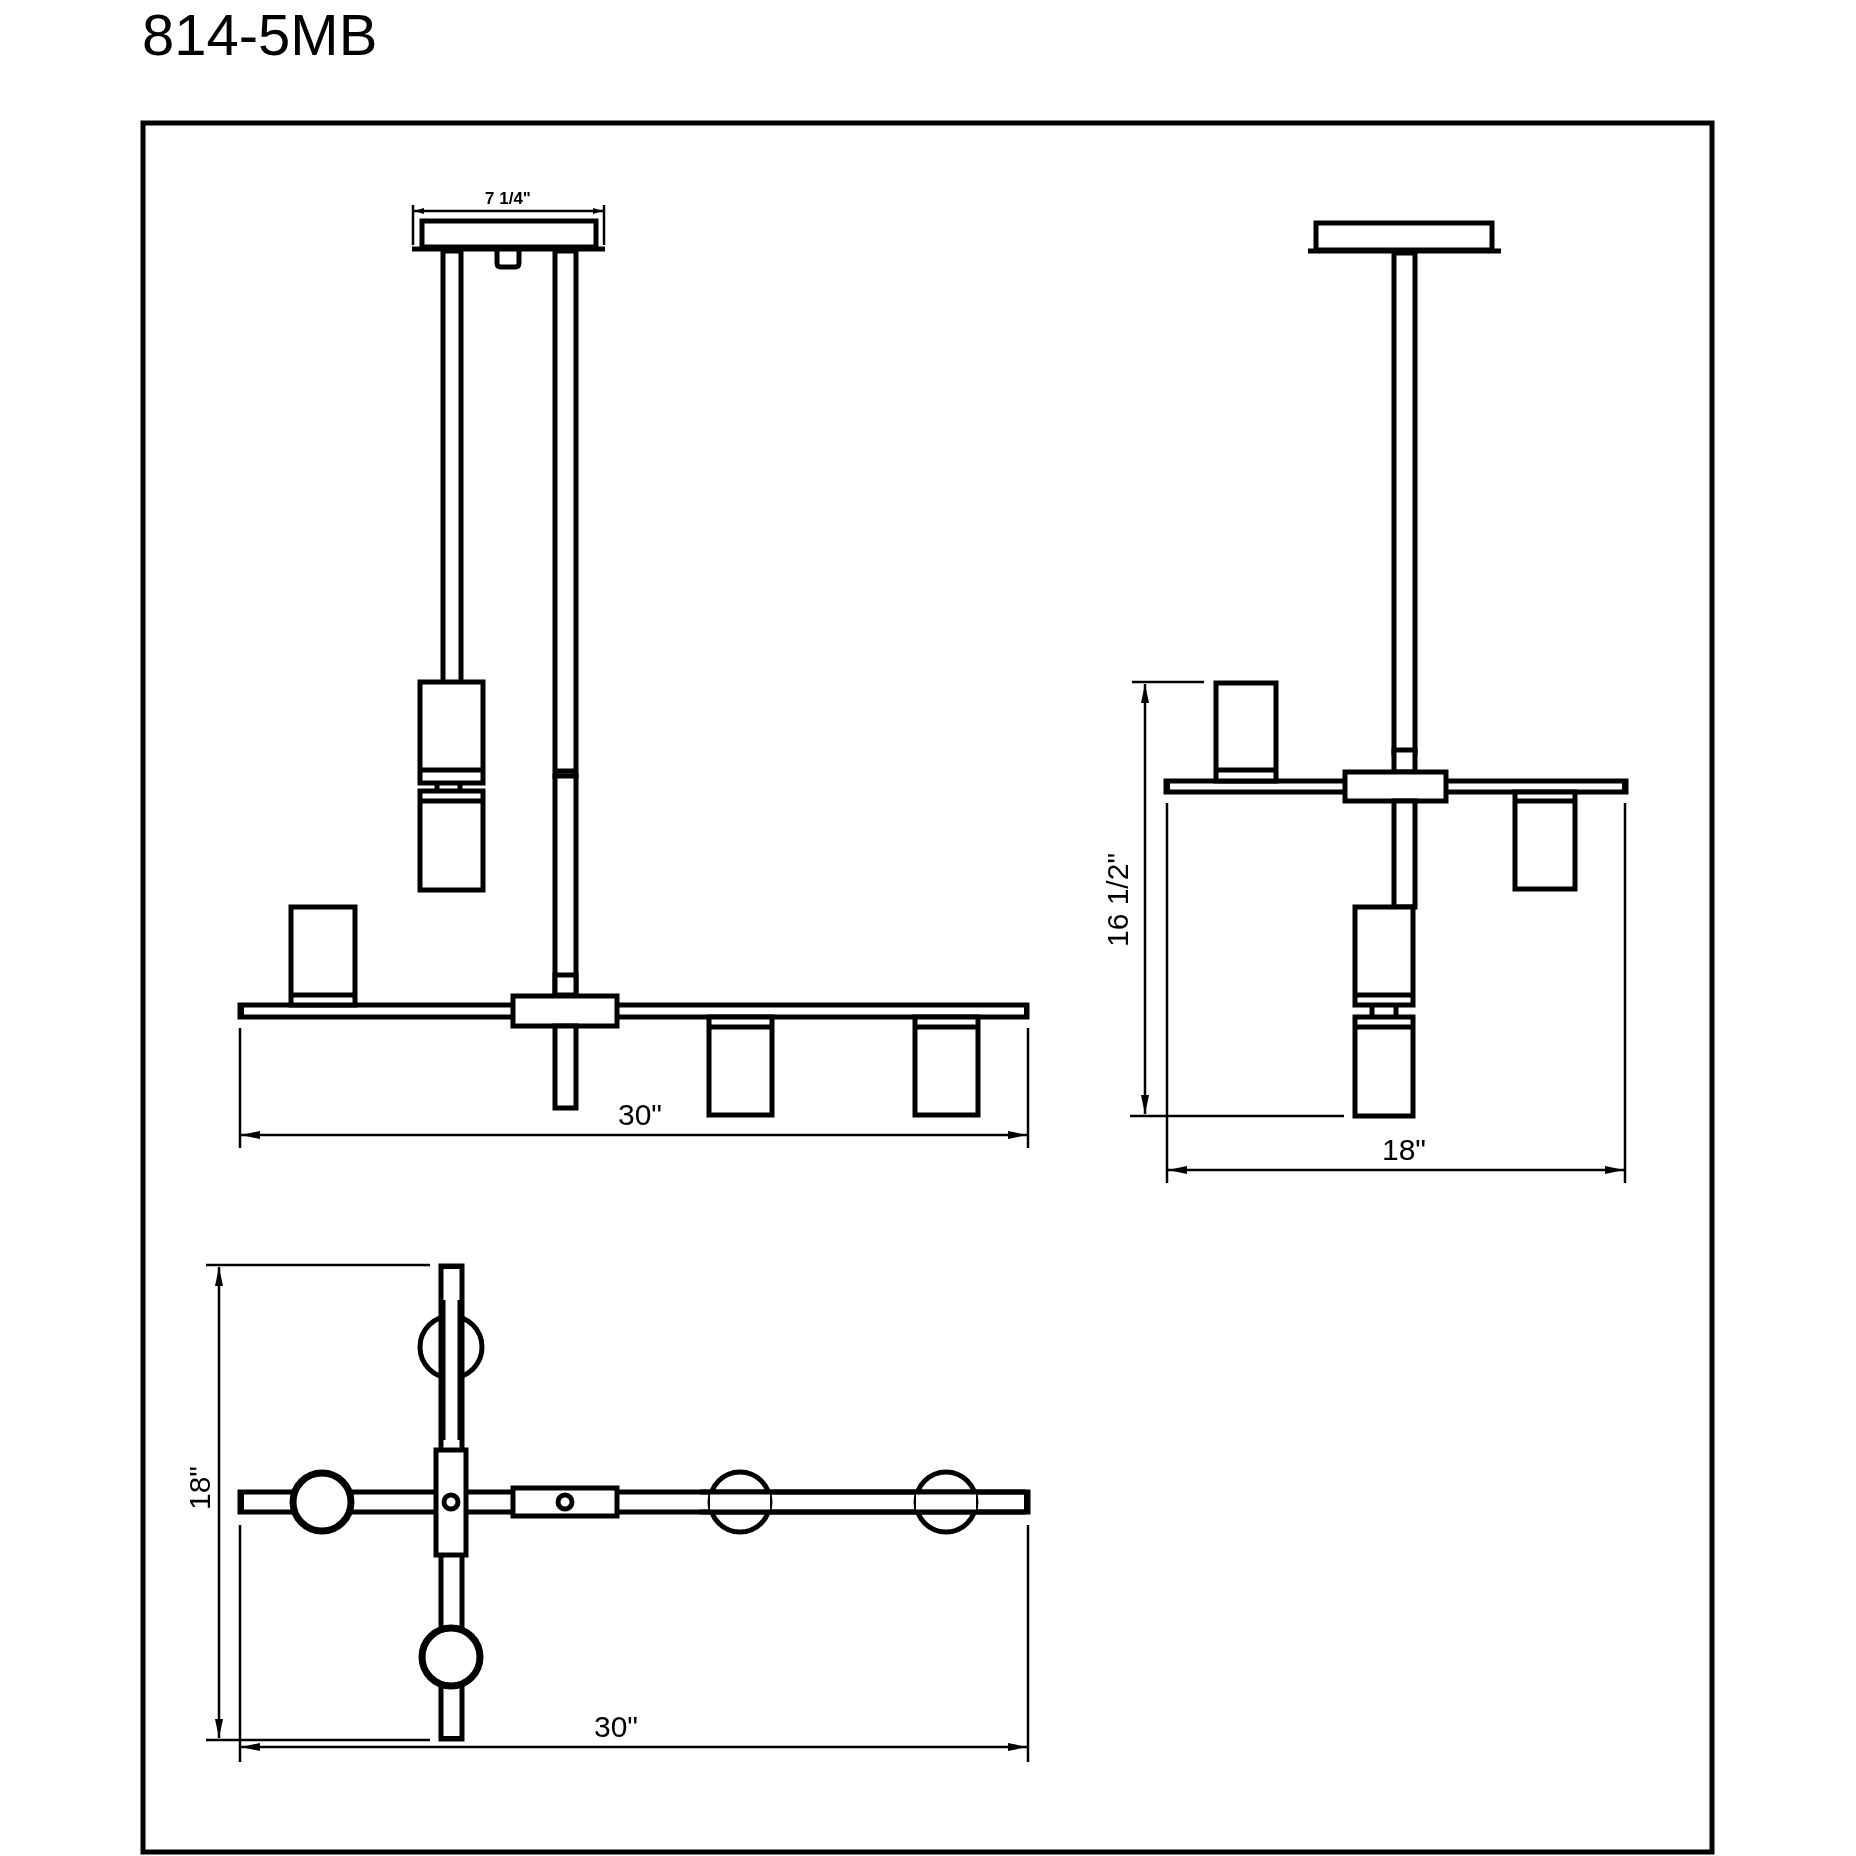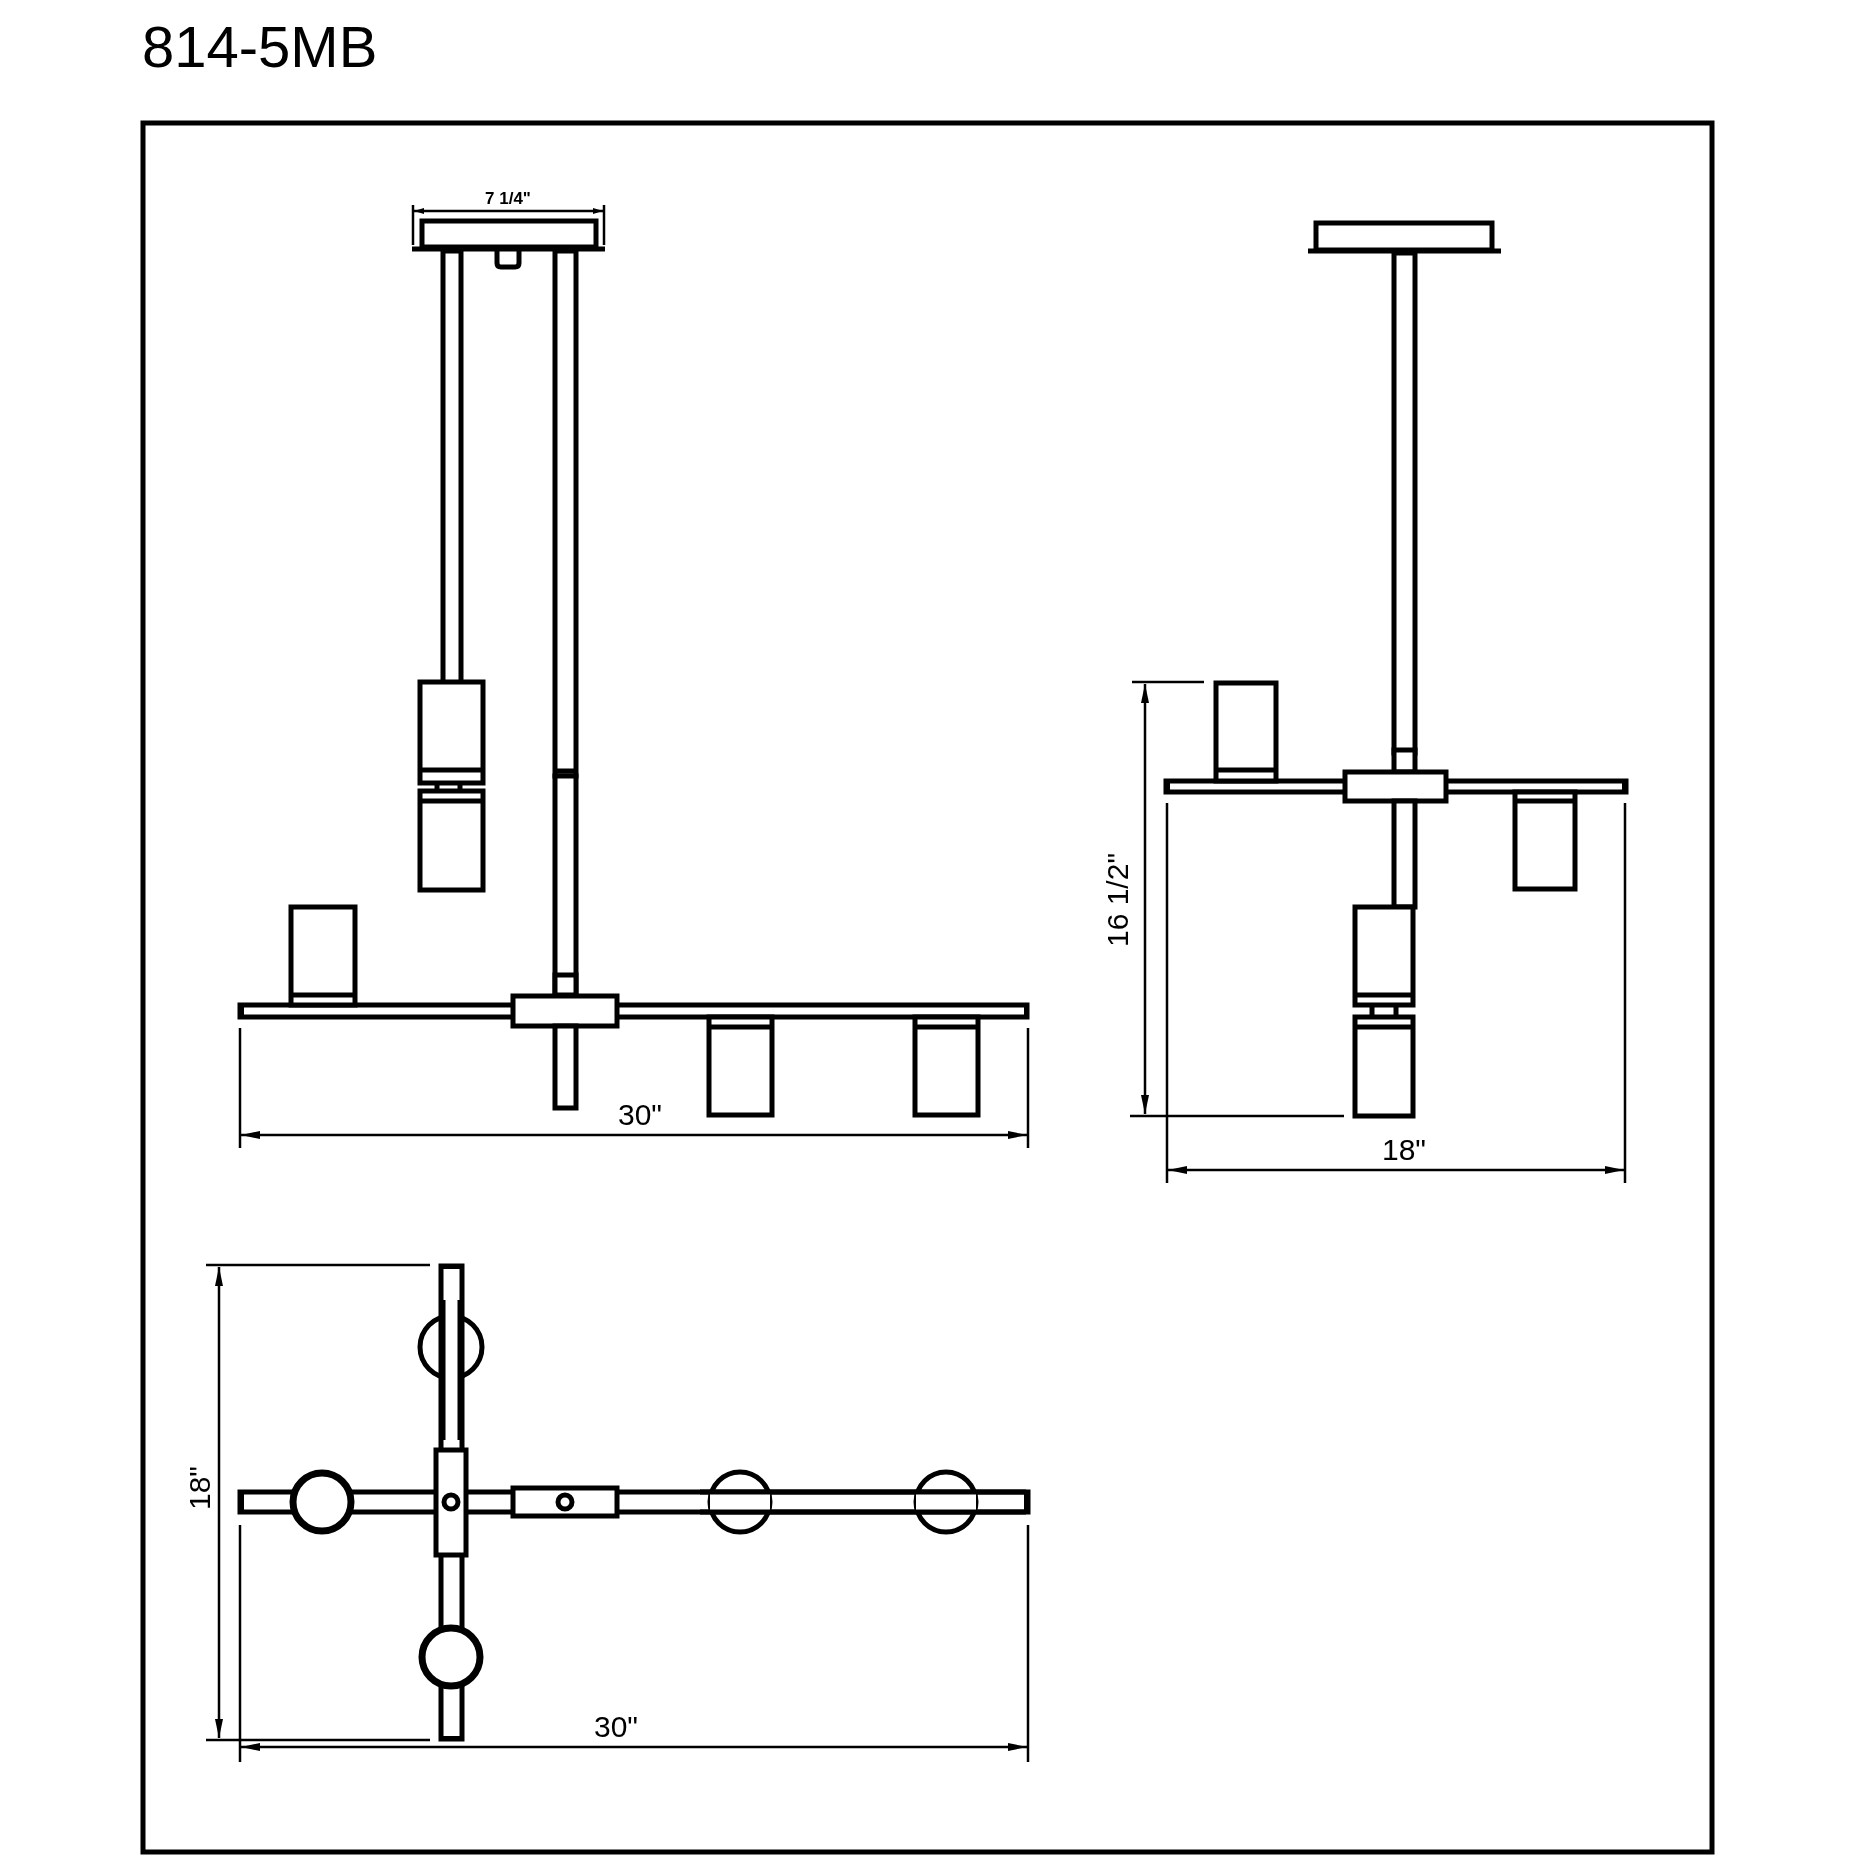--- a/index.html
+++ b/index.html
@@ -1,18 +1,18 @@
 <!DOCTYPE html>
 <html><head>
 <meta charset="utf-8">
 <style>
   html, body { margin: 0; padding: 0; background: #ffffff; }
   body { width: 1856px; height: 1856px; position: relative; overflow: hidden;
          font-family: "Liberation Sans", sans-serif; }
-  .title { position: absolute; left: 142px; top: 16px; font-size: 58px; line-height: 62px;
+  .title { position: absolute; left: 142px; top: 4px; font-size: 58px; line-height: 62px;
            color: #000; font-family: "Liberation Sans", sans-serif; letter-spacing: 0px; }
   svg { position: absolute; left: 0; top: 0; }
   .ln { stroke: #000; fill: none; stroke-width: 5; }
   .thin { stroke: #000; fill: none; stroke-width: 2.5; }
   .wf { stroke: #000; fill: #fff; stroke-width: 5; }
   .dimtxt { font-family: "Liberation Sans", sans-serif; font-size: 30px; fill: #000; }
   .dimtxt-s { font-family: "Liberation Sans", sans-serif; font-size: 17px; fill: #000; font-weight: bold; }
 </style>
 </head>
 <body>

